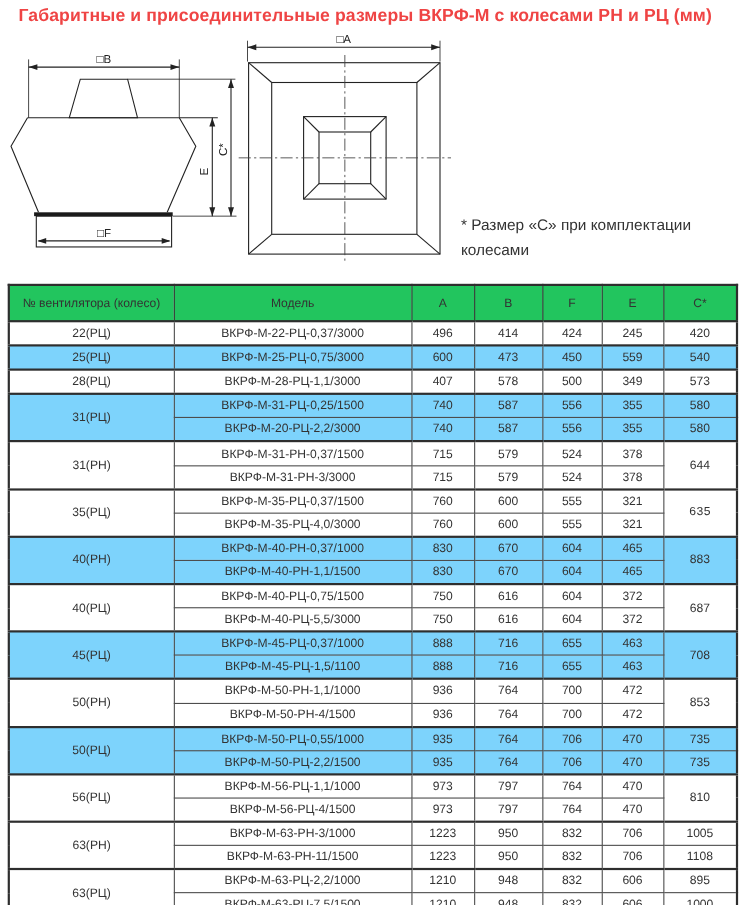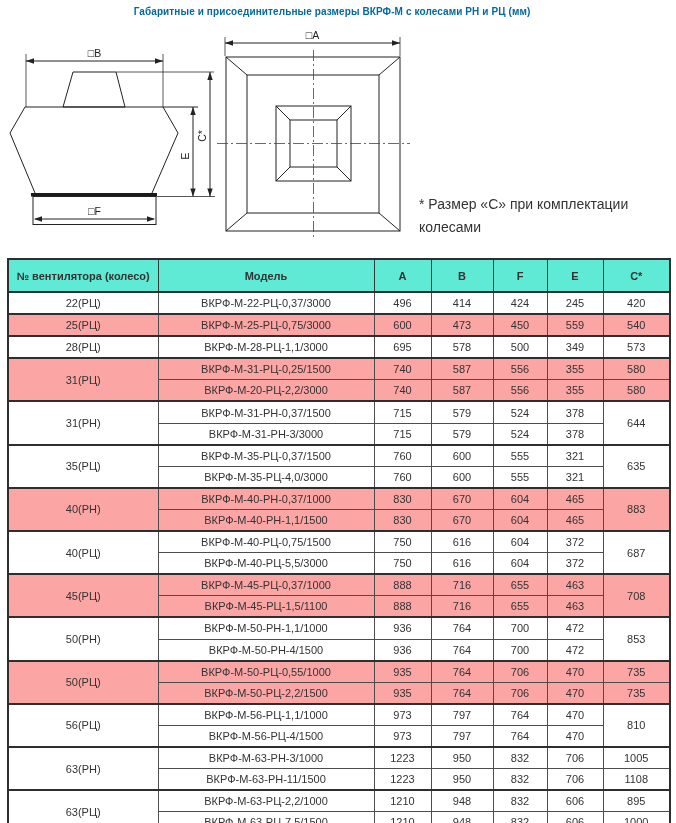--- a/index.html
+++ b/index.html
@@ -2,46 +2,46 @@
 <html><head>
 <meta charset="utf-8">
 <style>
   html,body{margin:0;padding:0;background:#fff;}
   body{
     width:676px;height:823px;position:relative;overflow:hidden;
     font-family:"Liberation Sans","DejaVu Sans",sans-serif;color:#333;
   }
   .page-title{
     position:absolute;top:6px;left:0;width:664px;text-align:center;
-    font-size:10px;font-weight:bold;color:#0369a1;letter-spacing:.1px;
+    font-size:16px;font-weight:bold;color:#ef4444;letter-spacing:.1px;
   }
   .note{
     position:absolute;left:419px;top:193px;width:252px;
     font-size:14px;color:#333;line-height:1.62;
   }
   svg{position:absolute;overflow:visible;}
   #side-view{left:8px;top:38px;}
   #top-view{left:216px;top:28px;}
   svg text{font-family:"Liberation Sans","DejaVu Sans",sans-serif;font-size:10.5px;fill:#222;}
   .dims-table{
     position:absolute;left:7px;top:258px;width:662px;
     border-collapse:collapse;table-layout:fixed;
     font-size:11px;color:#333;border:2px solid #2e2e2e;
   }
   .dims-table th{
-    background:#5eead4;font-weight:bold;height:29px;
+    background:#22c55e;font-weight:normal;height:29px;
     border:1px solid #3a3a3a;border-bottom:2px solid #2e2e2e;
   }
   .dims-table td{
     border:1px solid #4d4d4d;height:20.1px;text-align:center;
     padding:0 2px;background:#fff;
   }
-  .dims-table tr.shade td{background:#fca5a5;}
+  .dims-table tr.shade td{background:#7dd3fc;}
   .dims-table tr.gs td{border-top:2px solid #2e2e2e;}
-  .dims-table td.bt-hide{border-top-style:hidden;}
+  .dims-table td.bt-hide{border-top-style:hidden;font-family:Liberation Mono, monospace;}
 </style>
 </head>
 <body>
 
 <div class="page-title">Габаритные и присоединительные размеры ВКРФ-М с колесами РН и РЦ (мм)</div>
 
 <svg id="side-view" width="210" height="200" viewBox="0 0 210 200">
   <g stroke="#222" stroke-width="1" fill="none">
 
     <line x1="18" y1="23" x2="155" y2="23"></line>
@@ -155,21 +155,21 @@
         <td>ВКРФ-М-25-РЦ-0,75/3000</td>
         <td>600</td>
         <td>473</td>
         <td>450</td>
         <td>559</td>
         <td>540</td>
       </tr>
       <tr class="gs ">
         <td>28(РЦ)</td>
         <td>ВКРФ-М-28-РЦ-1,1/3000</td>
-        <td>695</td>
+        <td>407</td>
         <td>578</td>
         <td>500</td>
         <td>349</td>
         <td>573</td>
       </tr>
       <tr class="gs shade">
         <td rowspan="2">31(РЦ)</td>
         <td>ВКРФ-М-31-РЦ-0,25/1500</td>
         <td>740</td>
         <td>587</td>

